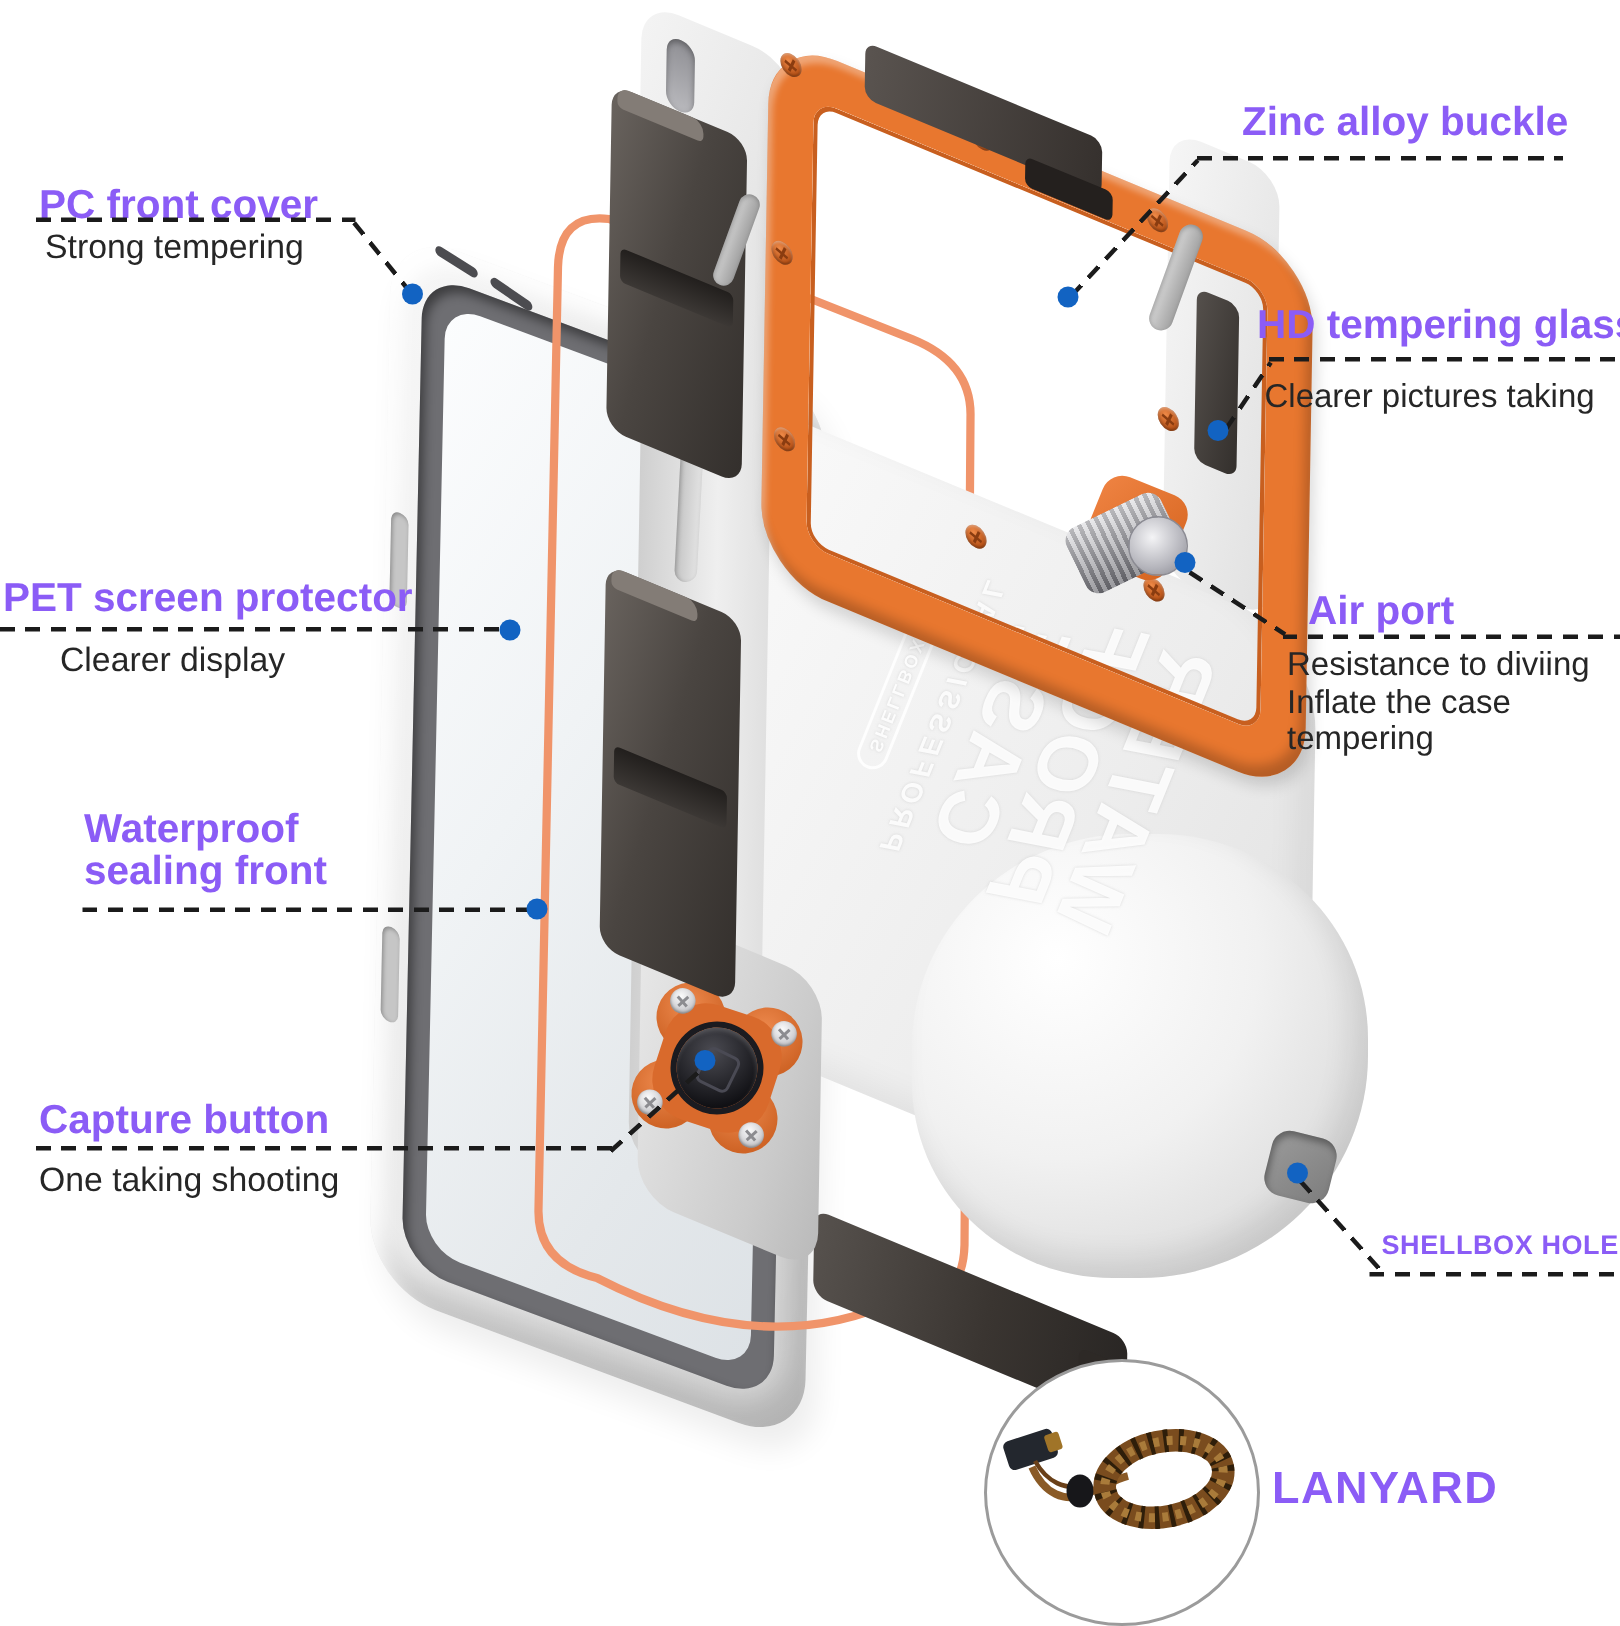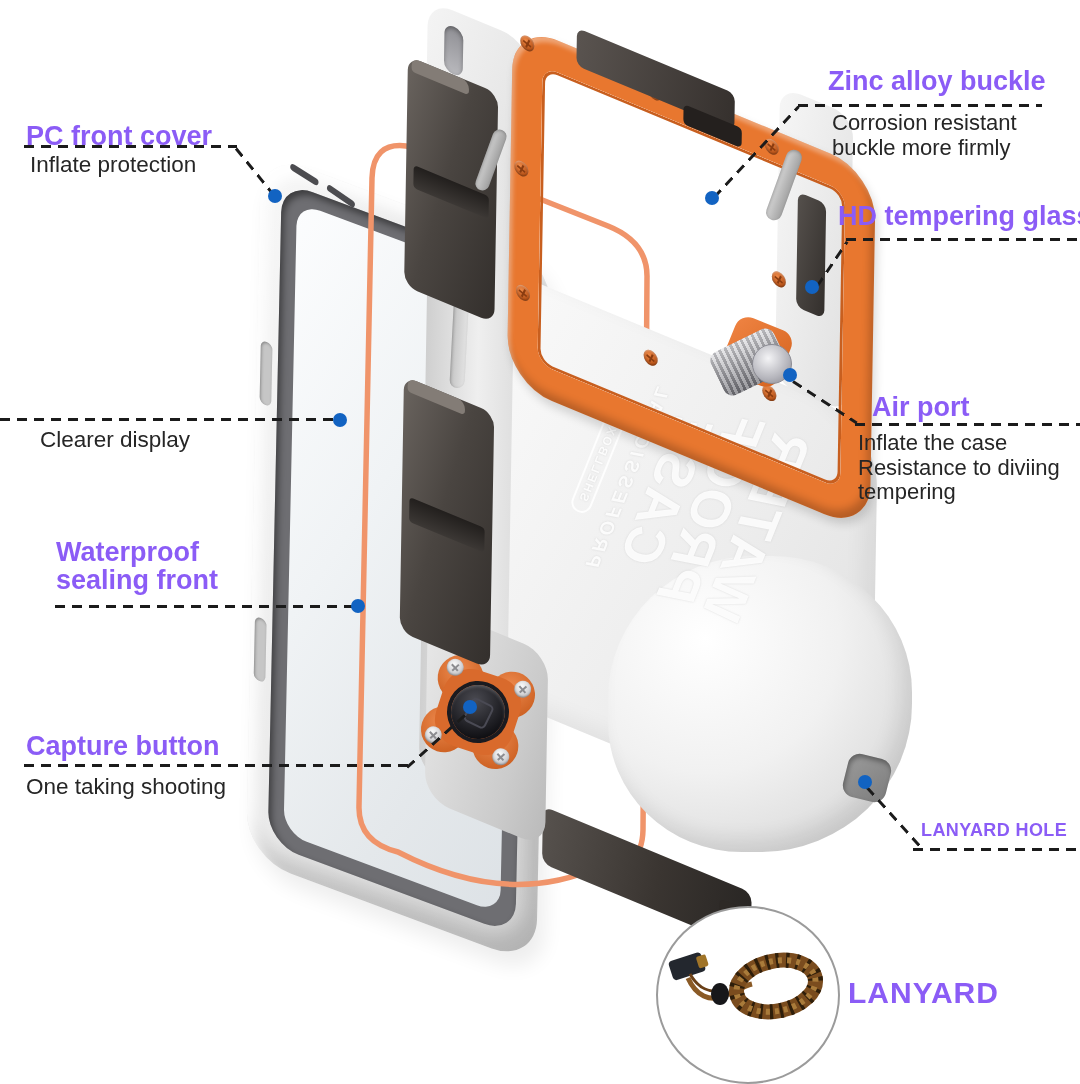--- a/index.html
+++ b/index.html
@@ -236,65 +236,63 @@
     <span class="sscrew ss3"></span>
     <span class="sscrew ss4"></span>
     <span class="cbtn"></span>
   </div>
 
   <div class="lhole"></div>
 
   <div class="t t-pc">PC front cover</div>
   <div class="hl l-pc-h"></div>
   <div class="hl dg l-pc-d"></div>
-  <div class="d d-pc">Inflate protection</div>
+  <div class="d d-pc">Strong tempering</div>
   <span class="dot dotA"></span>
 
   <div class="t t-zn">Zinc alloy buckle</div>
   <div class="hl l-zn-h"></div>
   <div class="hl dg l-zn-d"></div>
-  <div class="d d-zn">
-    <div>Corrosion resistant</div>
-    <div>buckle more firmly</div>
-  </div>
   <span class="dot dotB"></span>
 
   <div class="t t-hd">HD tempering glass</div>
   <div class="hl l-hd-h"></div>
   <div class="hl dg l-hd-d"></div>
+  <div class="d d-hd">Clearer pictures taking</div>
   <span class="dot dotC"></span>
 
   <div class="t t-ap">Air port</div>
   <div class="hl l-ap-h"></div>
   <div class="hl dg l-ap-d"></div>
   <div class="d d-ap">
+    <div>Resistance to diviing</div>
     <div>Inflate the case</div>
-    <div>Resistance to diviing</div>
     <div>tempering</div>
   </div>
   <span class="dot dotD"></span>
 
+  <div class="t t-pet">PET screen protector</div>
   <div class="hl l-pet-h"></div>
   <div class="d d-pet">Clearer display</div>
   <span class="dot dotE"></span>
 
   <div class="t t-sl">
     <div>Waterproof</div>
     <div>sealing front</div>
   </div>
   <div class="hl l-sl-h"></div>
   <span class="dot dotF"></span>
 
   <div class="t t-cb">Capture button</div>
   <div class="hl l-cb-h"></div>
   <div class="hl dg l-cb-d"></div>
   <div class="d d-cb">One taking shooting</div>
   <span class="dot dotG"></span>
 
-  <div class="t t-lh">LANYARD HOLE</div>
+  <div class="t t-lh">SHELLBOX HOLE</div>
   <div class="hl l-lh-h"></div>
   <div class="hl dg l-lh-d"></div>
   <span class="dot dotH"></span>
 
   <div class="lan-circle">
     <svg viewBox="0 0 176 170" width="176" height="170">
       <g transform="rotate(-18 30 58)">
         <rect x="12" y="48" width="34" height="20" rx="4" fill="#23272e"></rect>
         <rect x="40" y="52" width="10" height="12" rx="2" fill="#a07428"></rect>
       </g>

